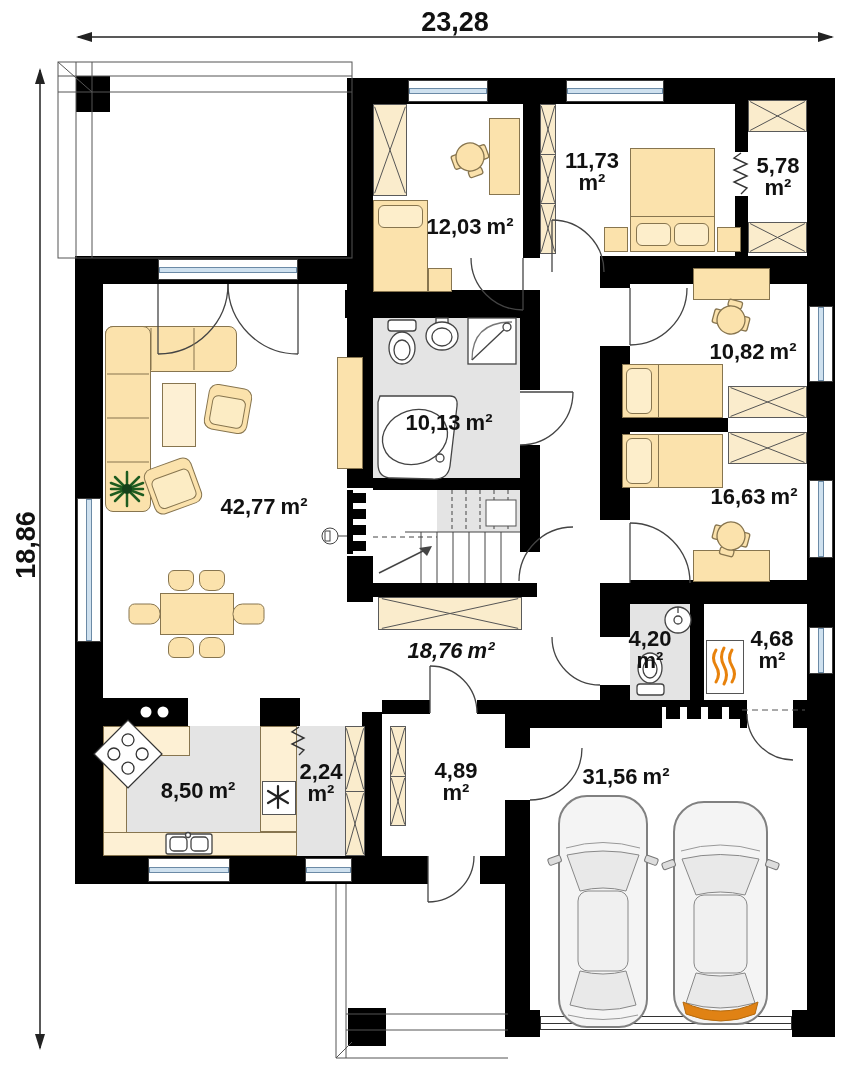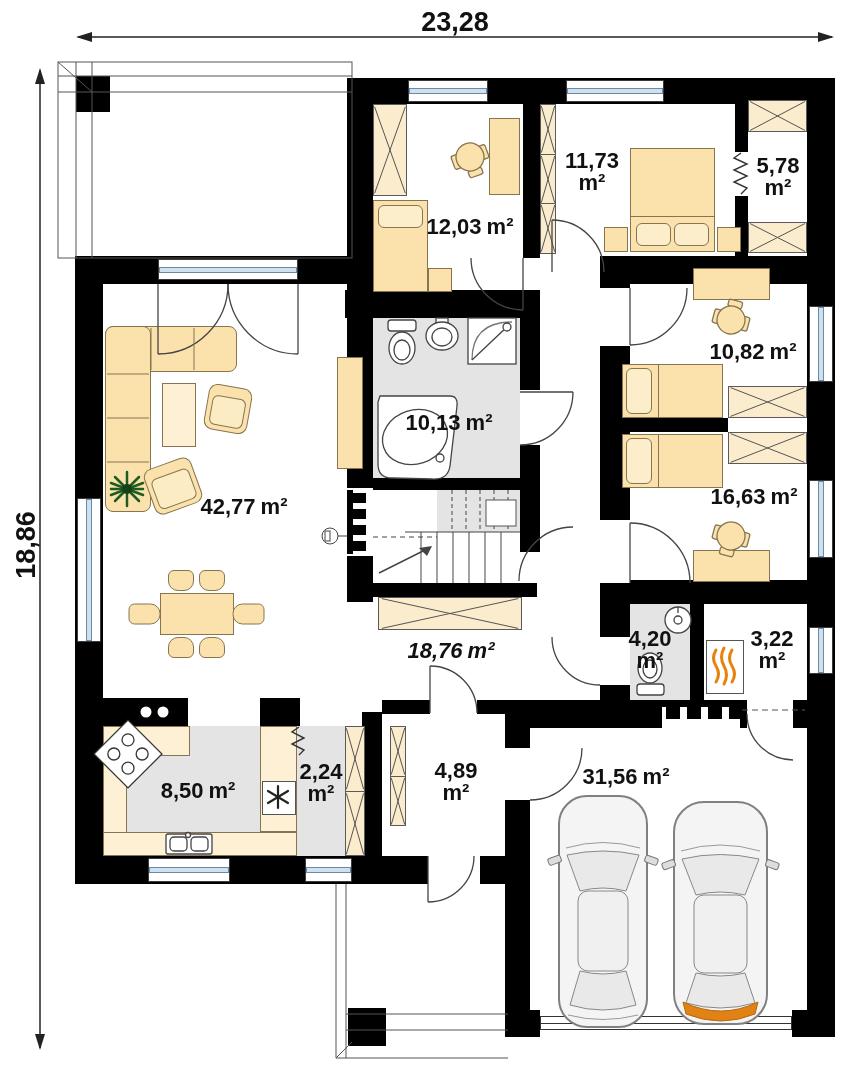--- a/index.html
+++ b/index.html
@@ -478,35 +478,35 @@
   <div class="room-label stacked" style="left:778px;top:177px;">
     <span class="val">5,78</span>
       <span class="unit">m²</span>
   </div>
   <div class="room-label inline" style="left:753px;top:352px;">
     <span class="val">10,82</span><span class="unit">m²</span>
   </div>
   <div class="room-label inline" style="left:449px;top:399px;margin-top:24px;">
     <span class="val">10,13</span><span class="unit">m²</span>
   </div>
-  <div class="room-label inline" style="left:244px;top:507px;">
+  <div class="room-label inline" style="left:264px;top:507px;">
     <span class="val">42,77</span><span class="unit">m²</span>
   </div>
   <div class="room-label inline" style="left:754px;top:497px;">
     <span class="val">16,63</span><span class="unit">m²</span>
   </div>
   <div class="room-label inline" style="left:451px;top:651px;font-style:italic;">
     <span class="val">18,76</span><span class="unit">m²</span>
   </div>
   <div class="room-label stacked" style="left:650px;top:650px;">
     <span class="val">4,20</span>
       <span class="unit">m²</span>
   </div>
   <div class="room-label stacked" style="left:772px;top:650px;">
-    <span class="val">3,22</span>
+    <span class="val">4,68</span>
       <span class="unit">m²</span>
   </div>
   <div class="room-label inline" style="left:198px;top:791px;">
     <span class="val">8,50</span><span class="unit">m²</span>
   </div>
   <div class="room-label stacked" style="left:321px;top:783px;">
     <span class="val">2,24</span>
       <span class="unit">m²</span>
   </div>
   <div class="room-label stacked" style="left:456px;top:782px;">

